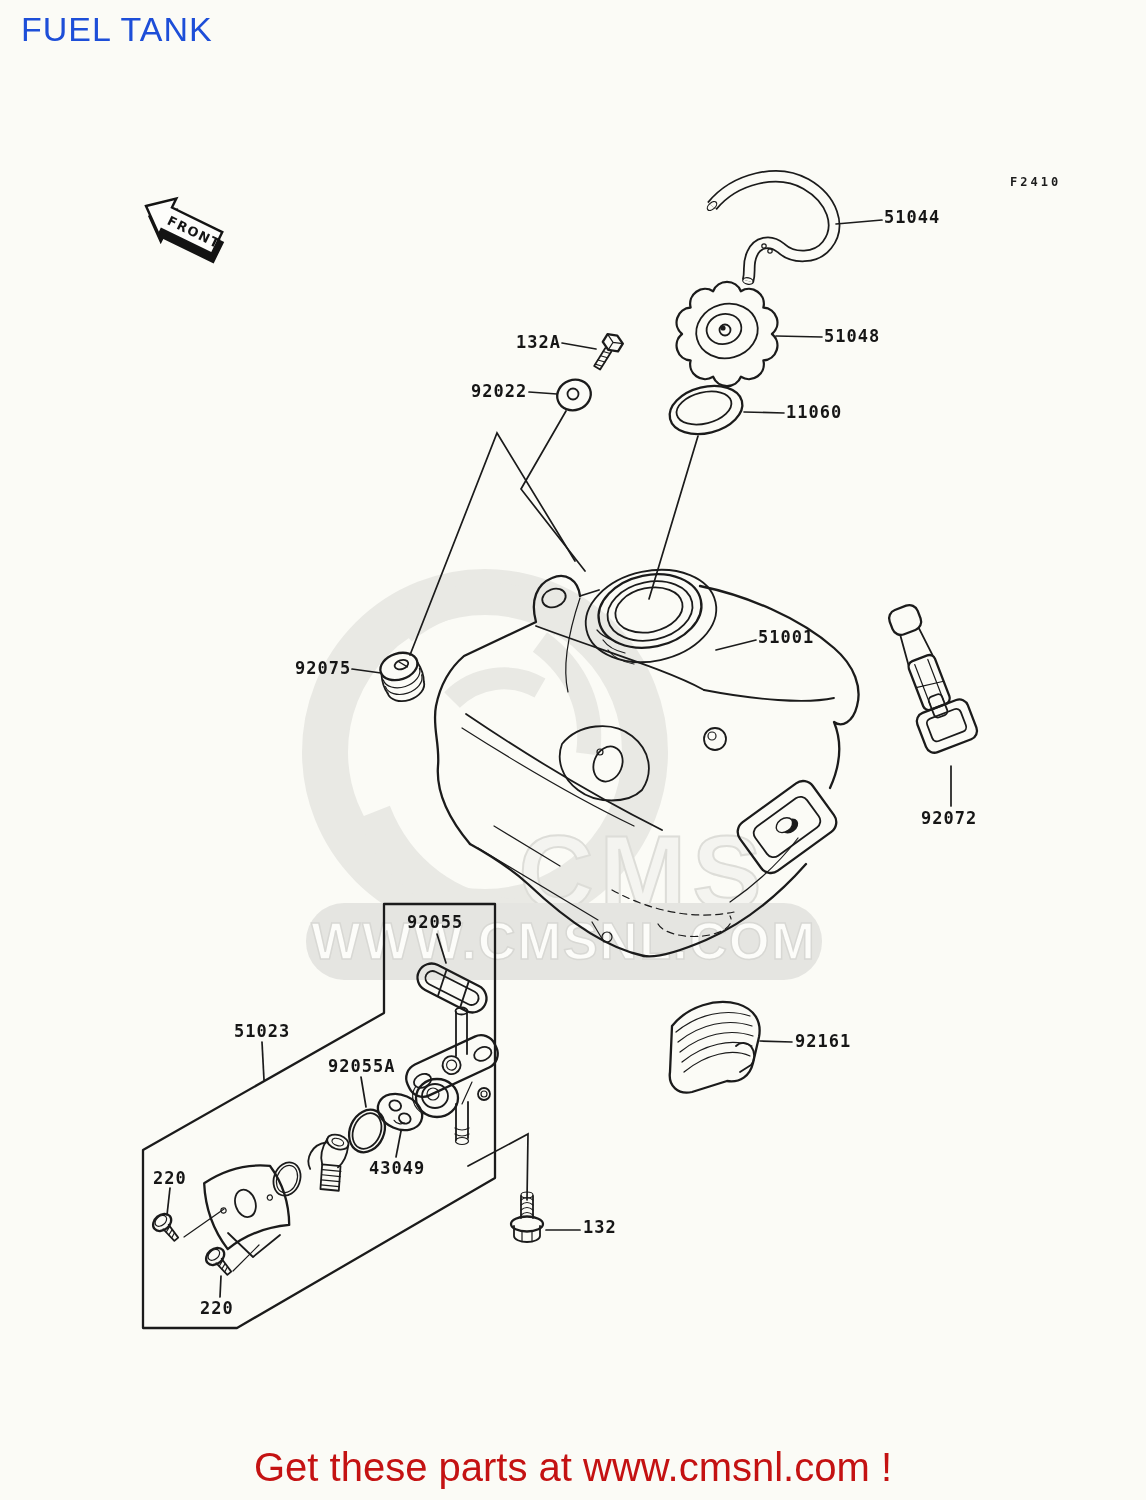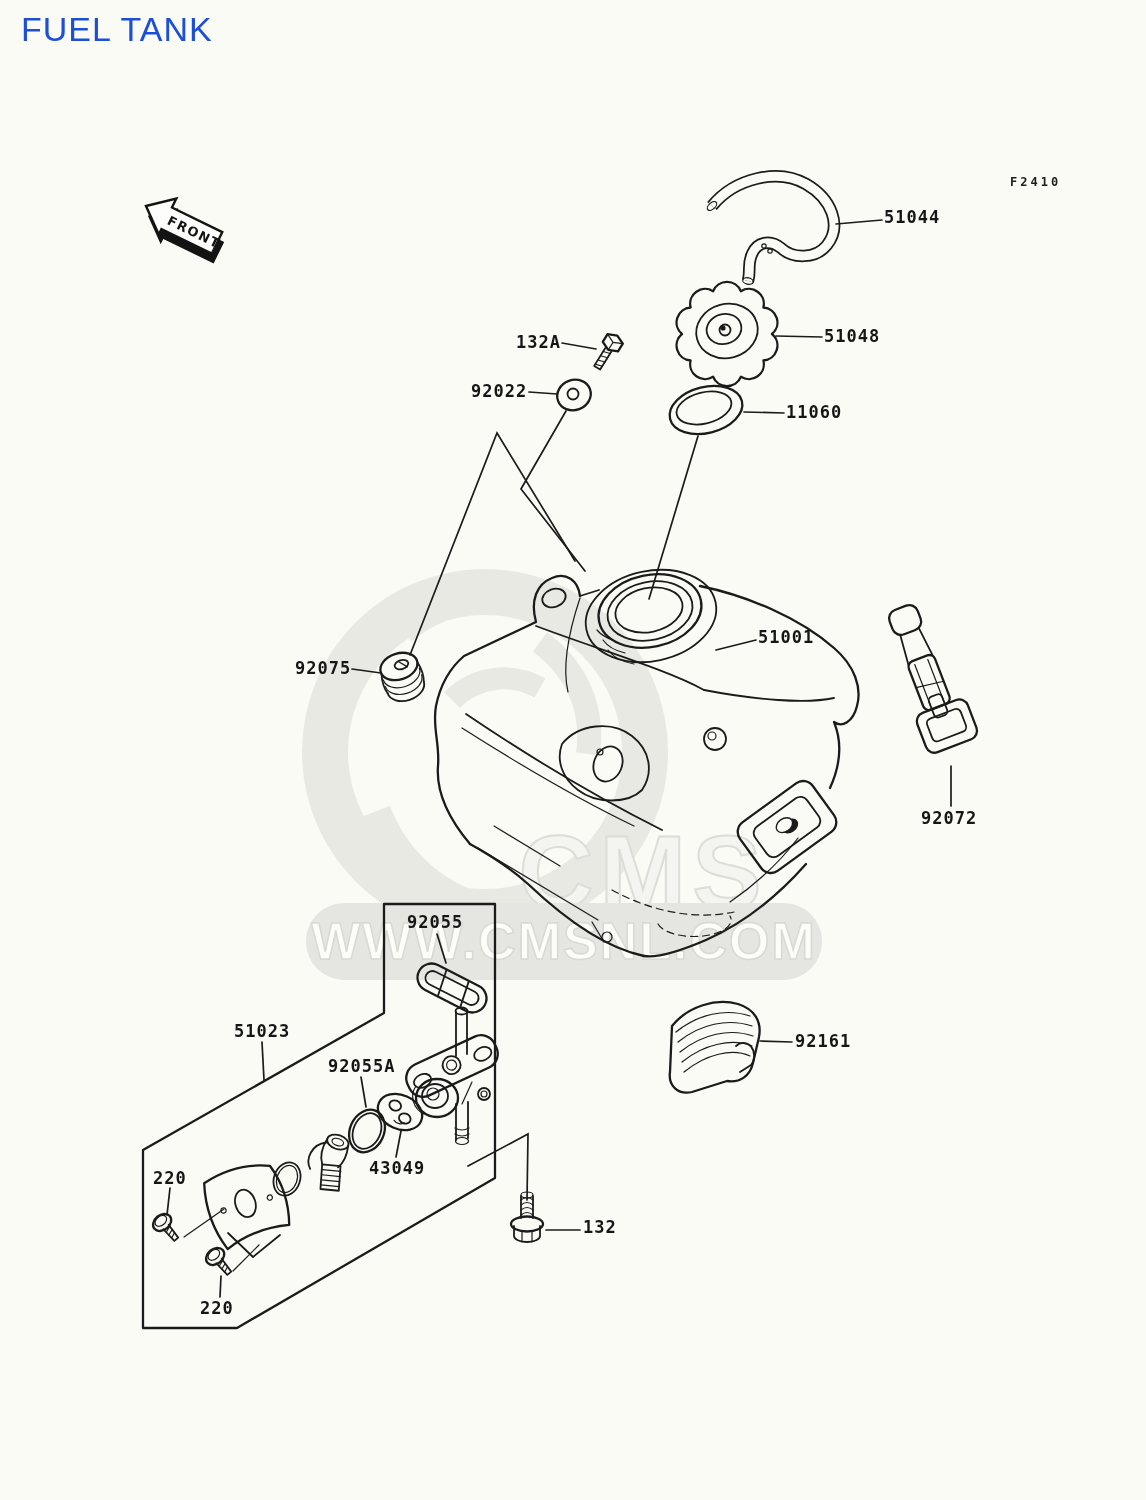--- a/index.html
+++ b/index.html
@@ -289,14 +289,15 @@
       <text class="plabel" x="328" y="1072">92055A</text>
       <text class="plabel" x="369" y="1174">43049</text>
       <text class="plabel" x="153" y="1184">220</text>
       <text class="plabel" x="200" y="1314">220</text>
       <text class="plabel" x="583" y="1233">132</text>
     </g>
   </svg>
 
   <div class="page-title">FUEL TANK</div>
   <div class="diagram-code">F2410</div>
+  <div class="promo">Get these parts at www.cmsnl.com !</div>
 
 </div>
 
 </body></html>

